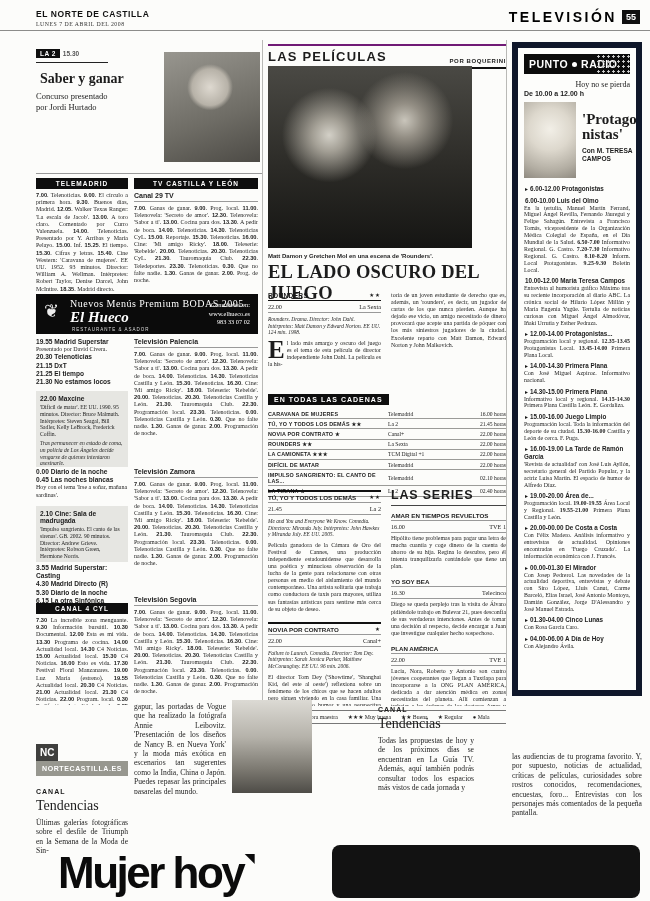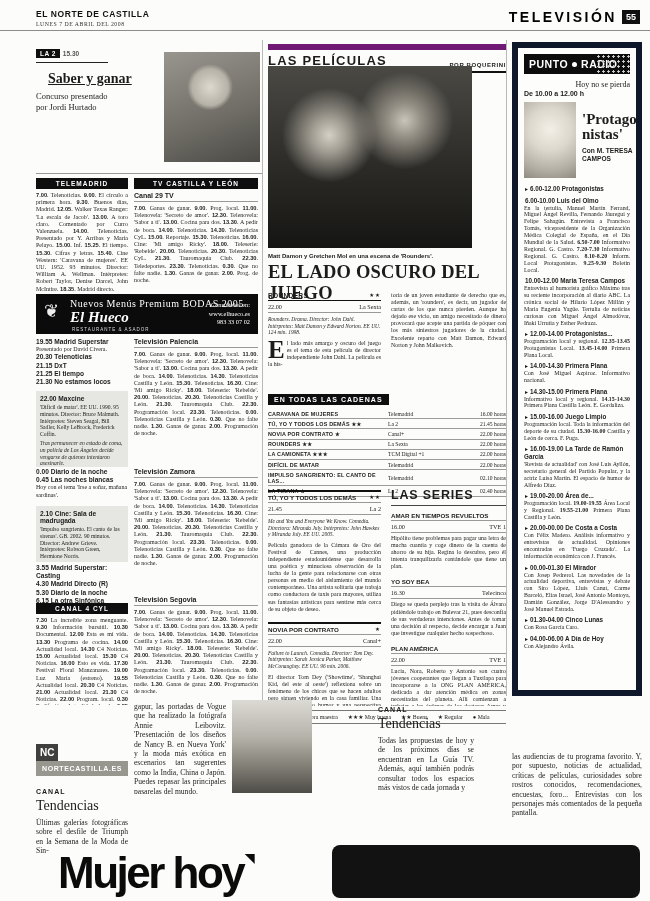--- a/index.html
+++ b/index.html
@@ -11,21 +11,21 @@
   .mastdate{font:5.8px "Liberation Serif",serif;color:#333;letter-spacing:.5px;margin-top:2px;}
   .secttl{font:bold 14px "Liberation Sans",sans-serif;letter-spacing:2.5px;color:#000000;}
   .pagenum{display:inline-block;background:#101010;color:#fff;font:bold 9px "Liberation Sans",sans-serif;
            padding:2px 4px;margin-left:5px;letter-spacing:0;vertical-align:2px;}
   .hrule{background:#8c8c8a;height:1px;}
   .vrule{background:#b9b9b6;width:1px;}
   
   .feat-head{border-bottom:1.5px solid #222;padding-bottom:2px;width:72px;}
   .chanlbl{background:#0f0f0f;color:#fff;font:bold 6.5px "Liberation Sans",sans-serif;padding:1px 4px;letter-spacing:.5px;}
   .feat-time{font:bold 6.5px "Liberation Sans",sans-serif;color:#555;margin-left:3px;}
-  .feat-title{font:bold 14px "Liberation Serif",serif;margin:8px 12px 4px;text-decoration:underline;}
+  .feat-title{font:bold 14px "Liberation Serif",serif;margin:8px 4px 4px;}
   .feat-desc{font:8.5px "Liberation Serif",serif;line-height:11px;width:82px;}
   .photo{background:linear-gradient(135deg,#a9a7a0 0%,#83817a 45%,#5c5a54 100%);}
   .photo.port{background:
      radial-gradient(ellipse 34% 30% at 48% 32%,#ded9d0 0%,#b7b2a8 55%,rgba(0,0,0,0) 70%),
      linear-gradient(160deg,#98968f 0%,#6e6c65 60%,#4c4a45 100%);}
   
   .chanbar{background:#0e0e0e;color:#fff;font:bold 6.5px "Liberation Sans",sans-serif;
            letter-spacing:1px;text-align:center;padding:2px 0;}
   .listing{font:6px "Liberation Serif",serif;line-height:7.2px;text-align:justify;overflow:hidden;}
   .listing b{font-family:"Liberation Sans",sans-serif;font-size:5.7px;}
@@ -37,21 +37,21 @@
   .graybox .cr{font:5.6px "Liberation Serif",serif;line-height:6.8px;}
   .graybox .sy{font:italic 5.6px "Liberation Serif",serif;line-height:6.8px;margin-top:2px;}
   
   .adh{background:#0b0b0b;color:#fff;overflow:hidden;}
   .adh .l1{position:absolute;top:4px;left:34px;font:10px "Liberation Serif",serif;letter-spacing:.5px;}
   .adh .orn{position:absolute;top:6px;left:8px;font-size:18px;color:#eee;}
   .adh .brand{position:absolute;bottom:8px;left:34px;font:italic bold 15px "Liberation Serif",serif;}
   .adh .sub{position:absolute;bottom:2px;left:36px;font:4.5px "Liberation Sans",sans-serif;letter-spacing:1px;color:#ddd;}
   .adh .ctc{position:absolute;right:8px;top:7px;text-align:right;font:6.3px "Liberation Serif",serif;line-height:8.5px;}
   
-  .kickerbar{border-top:6px solid #701a75;border-bottom:2px solid #111;display:flex;
+  .kickerbar{border-top:2px solid #701a75;border-bottom:2px solid #111;display:flex;
              justify-content:space-between;align-items:flex-end;padding:3px 0 3px;}
   .kicker{font:bold 13px "Liberation Sans",sans-serif;letter-spacing:1.2px;}
   .byline{font:bold 6px "Liberation Sans",sans-serif;letter-spacing:.6px;color:#222;}
   .moviephoto{background:
      radial-gradient(circle at 30% 38%,#d3d0c7 0%,#a39f95 9%,rgba(0,0,0,0) 26%),
      radial-gradient(circle at 67% 30%,#c9c5bb 0%,#948f85 9%,rgba(0,0,0,0) 26%),
      linear-gradient(180deg,#4a4944 0%,#2c2b27 55%,#151513 100%);}
   .caption{font:bold 6px "Liberation Sans",sans-serif;margin-top:3px;}
   .headline{font:bold 18.5px "Liberation Serif",serif;letter-spacing:.2px;}
   .infobox .tr1{display:flex;justify-content:space-between;border-bottom:1.5px solid #111;padding-bottom:1px;}

